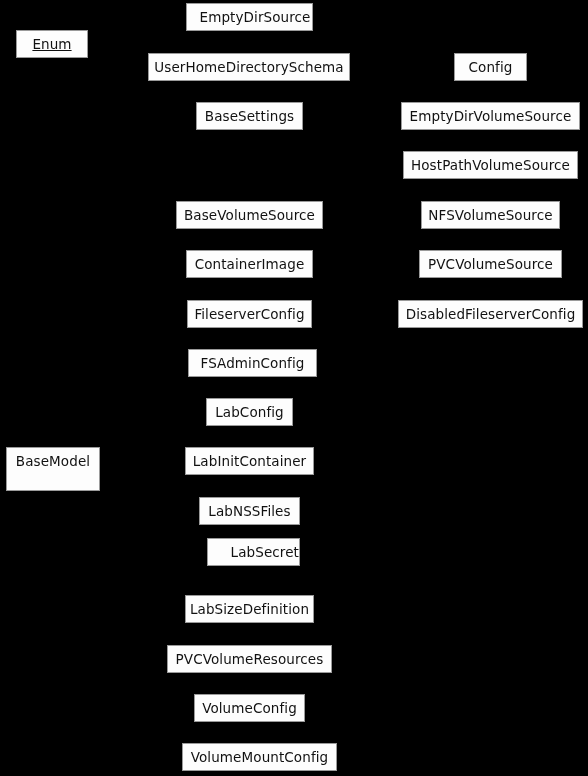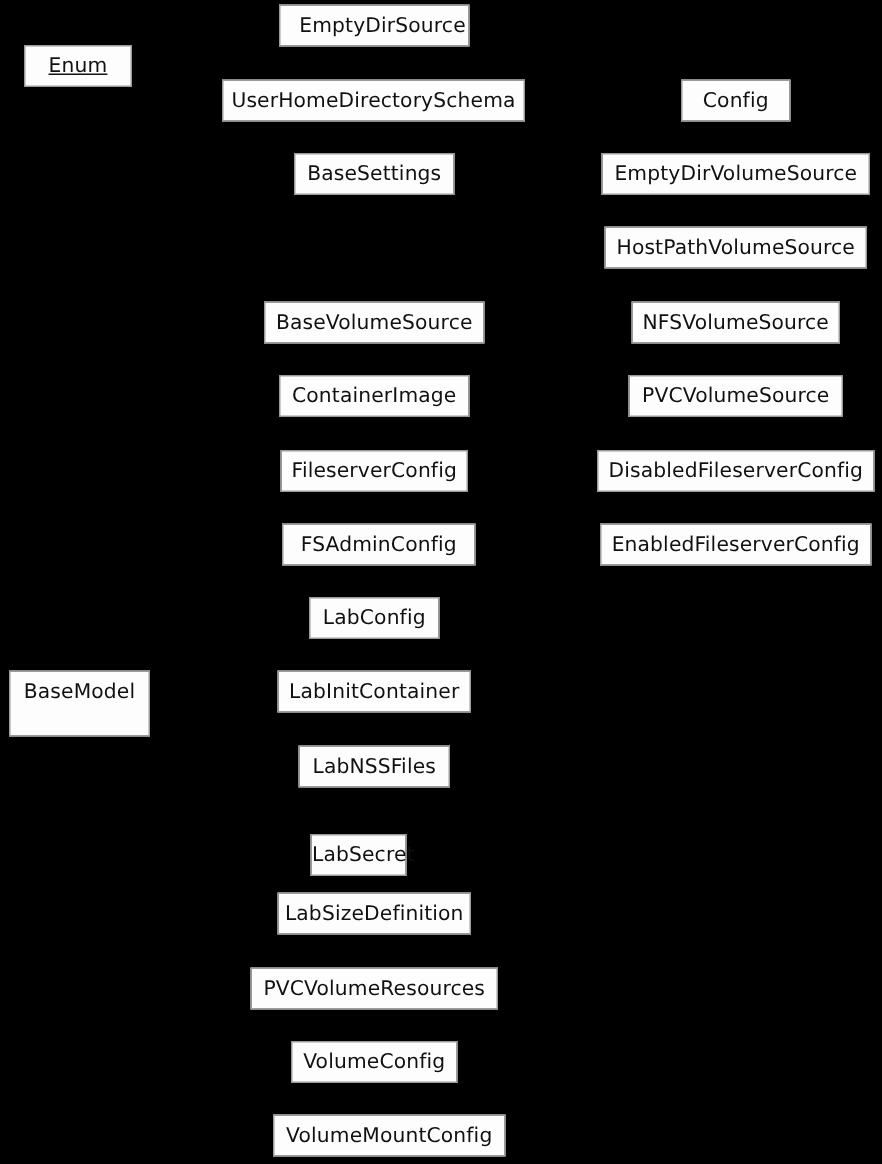--- a/index.html
+++ b/index.html
@@ -73,21 +73,21 @@
     </div>
     <div class="node" style="left: 206px; top: 398px; width: 87px; height: 28px; background: rgb(253, 253, 253); border-color: rgb(154, 154, 154); color: rgb(17, 17, 17);">
       <span class="label">LabConfig</span>
     </div>
     <div class="node" style="left: 185px; top: 447px; width: 129px; height: 28px; background: rgb(253, 253, 253); border-color: rgb(154, 154, 154); color: rgb(17, 17, 17);">
       <span class="label">LabInitContainer</span>
     </div>
     <div class="node" style="left: 199px; top: 497px; width: 101px; height: 28px; background: rgb(253, 253, 253); border-color: rgb(154, 154, 154); color: rgb(17, 17, 17);">
       <span class="label">LabNSSFiles</span>
     </div>
-    <div class="node" style="left: 207px; top: 556px; width: 64px; height: 28px; background: rgb(253, 253, 253); border-color: rgb(154, 154, 154); color: rgb(17, 17, 17);">
+    <div class="node" style="left: 207px; top: 538px; width: 93px; height: 28px; background: rgb(253, 253, 253); border-color: rgb(154, 154, 154); color: rgb(17, 17, 17); text-align: right;">
       <span class="label">LabSecret</span>
     </div>
     <div class="node" style="left: 185px; top: 595px; width: 129px; height: 28px; background: rgb(253, 253, 253); border-color: rgb(154, 154, 154); color: rgb(17, 17, 17);">
       <span class="label">LabSizeDefinition</span>
     </div>
     <div class="node" style="left: 167px; top: 645px; width: 165px; height: 28px; background: rgb(253, 253, 253); border-color: rgb(154, 154, 154); color: rgb(17, 17, 17);">
       <span class="label">PVCVolumeResources</span>
     </div>
     <div class="node" style="left: 194px; top: 694px; width: 111px; height: 28px; background: rgb(253, 253, 253); border-color: rgb(154, 154, 154); color: rgb(17, 17, 17);">
       <span class="label">VolumeConfig</span>
@@ -106,16 +106,13 @@
     </div>
     <div class="node" style="left: 421px; top: 201px; width: 139px; height: 28px; background: rgb(253, 253, 253); border-color: rgb(154, 154, 154); color: rgb(17, 17, 17);">
       <span class="label">NFSVolumeSource</span>
     </div>
     <div class="node" style="left: 419px; top: 250px; width: 143px; height: 28px; background: rgb(253, 253, 253); border-color: rgb(154, 154, 154); color: rgb(17, 17, 17);">
       <span class="label">PVCVolumeSource</span>
     </div>
     <div class="node" style="left: 398px; top: 300px; width: 185px; height: 28px; background: rgb(253, 253, 253); border-color: rgb(154, 154, 154); color: rgb(17, 17, 17);">
       <span class="label">DisabledFileserverConfig</span>
     </div>
-    <div class="node" style="left: 400px; top: 349px; width: 181px; height: 28px; background: rgb(253, 253, 253); border-color: rgb(154, 154, 154); color: rgb(17, 17, 17);">
-      <span class="label">EnabledFileserverConfig</span>
-    </div>
   </div>
 
 </body></html>

